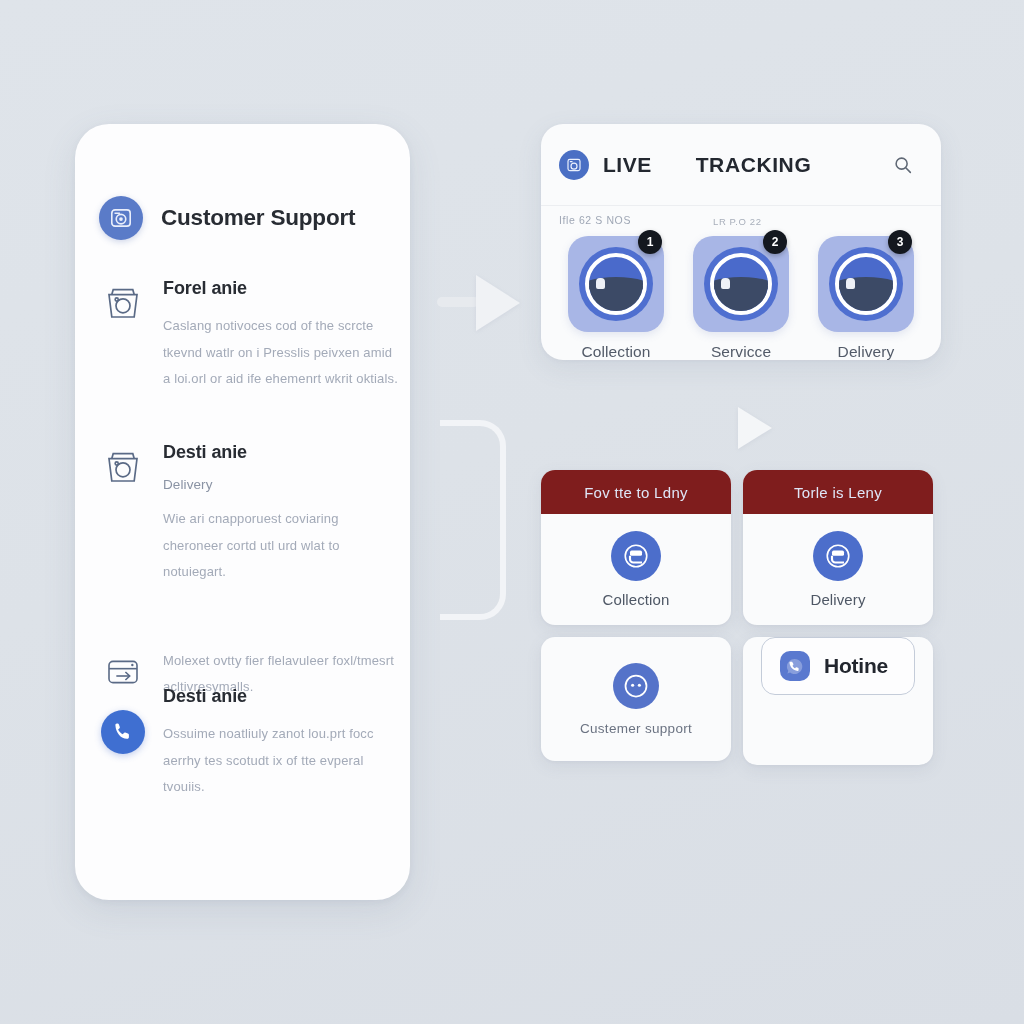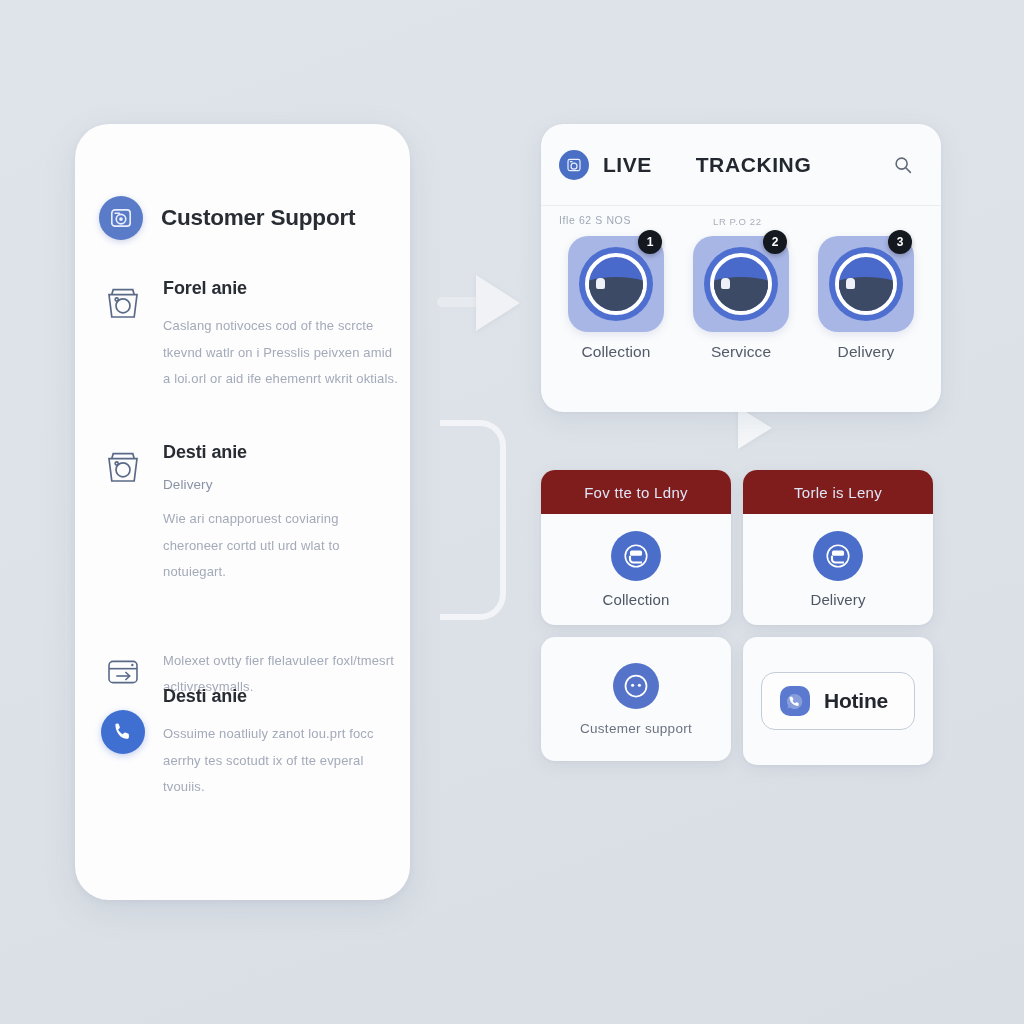--- a/index.html
+++ b/index.html
@@ -150,21 +150,21 @@
     border-left: 34px solid #f4f6f8;
     filter: drop-shadow(0 1px 2px rgba(120,135,160,0.12));
   }
 
   
   .track-panel {
     position: absolute;
     left: 541px;
     top: 124px;
     width: 400px;
-    height: 288px;
+    height: 236px;
     background: #fafbfc;
     border-radius: 22px;
     box-shadow: 0 8px 26px rgba(95,110,135,0.11), 0 1px 4px rgba(95,110,135,0.06);
     overflow: hidden;
   }
 
   .track-head {
     height: 82px;
     display: flex;
     align-items: center;
@@ -366,21 +366,21 @@
   }
   .support-label {
     font-size: 13.5px;
     color: #6b7382;
     letter-spacing: 0.3px;
     filter: blur(0.25px);
   }
 
   .card-hotline {
     height: 128px;
-    display: flex; align-items: center; justify-content: center;
+    display: flex; align-items: flex-start; justify-content: center;
   }
   .hotline-btn {
     display: flex;
     align-items: center;
     gap: 14px;
     padding: 13px 26px 13px 18px;
     border: 1.5px solid #c4ccd9;
     border-radius: 14px;
     background: #fdfdfe;
     cursor: pointer;

